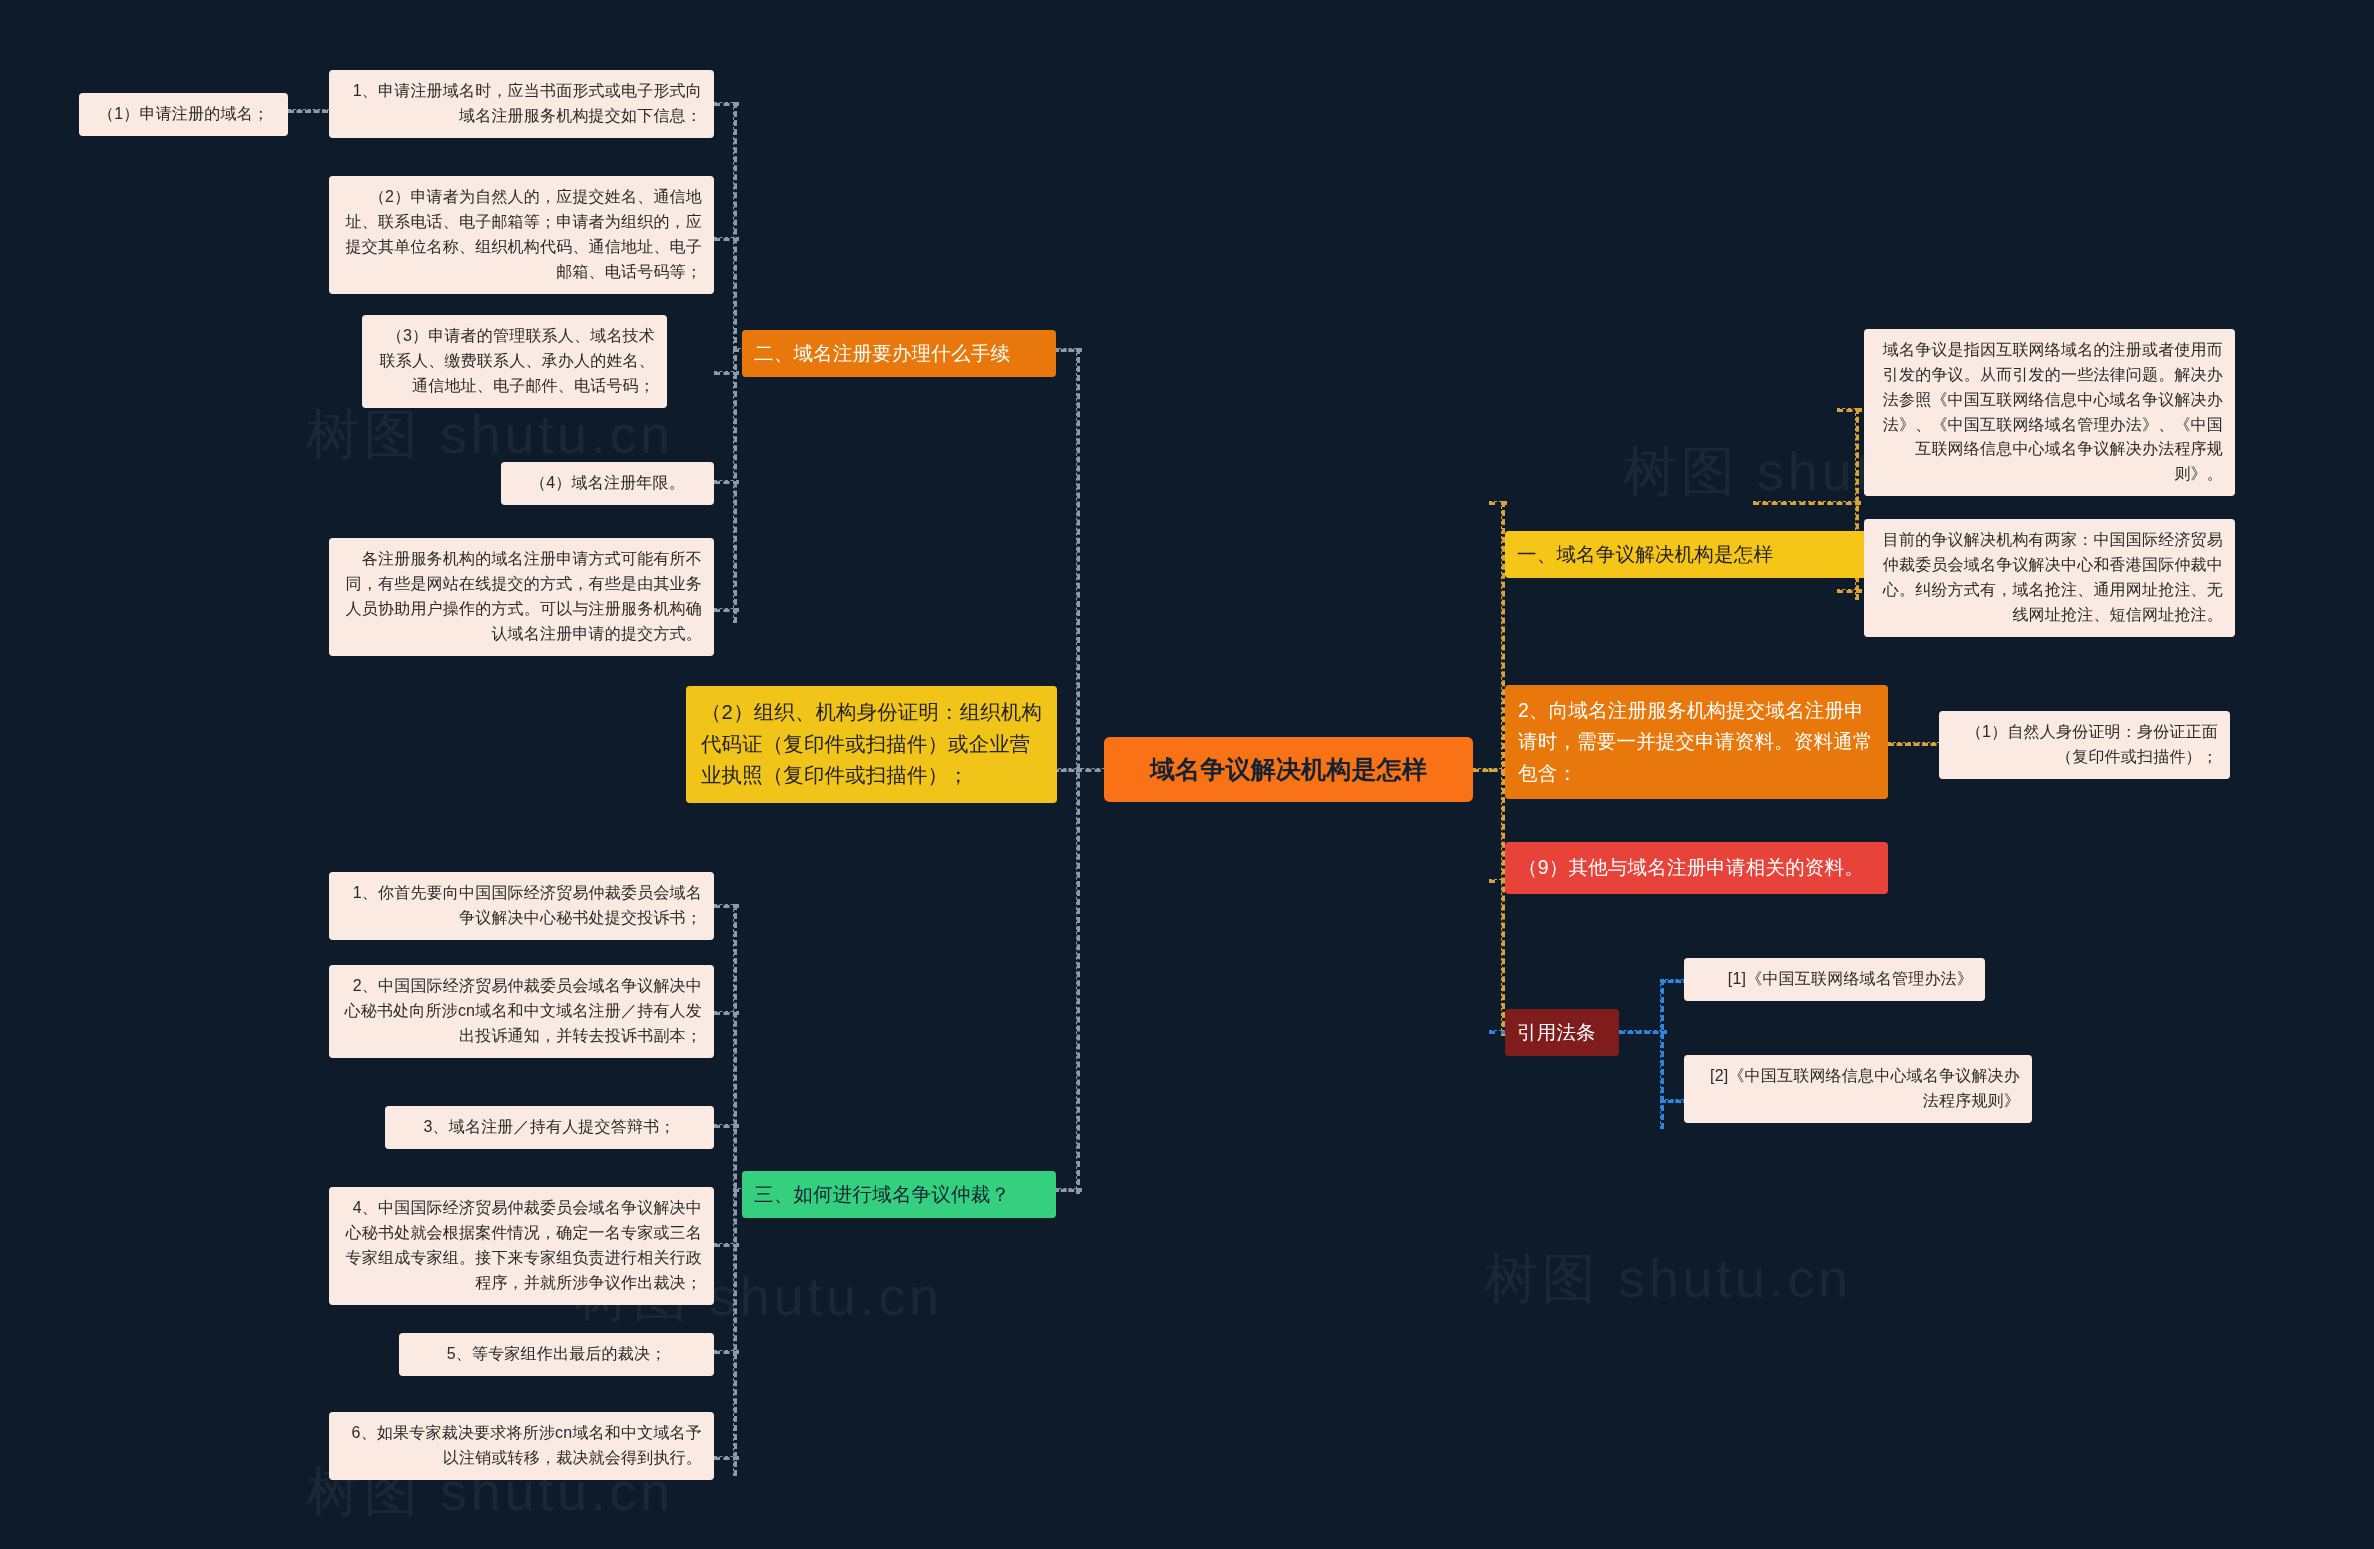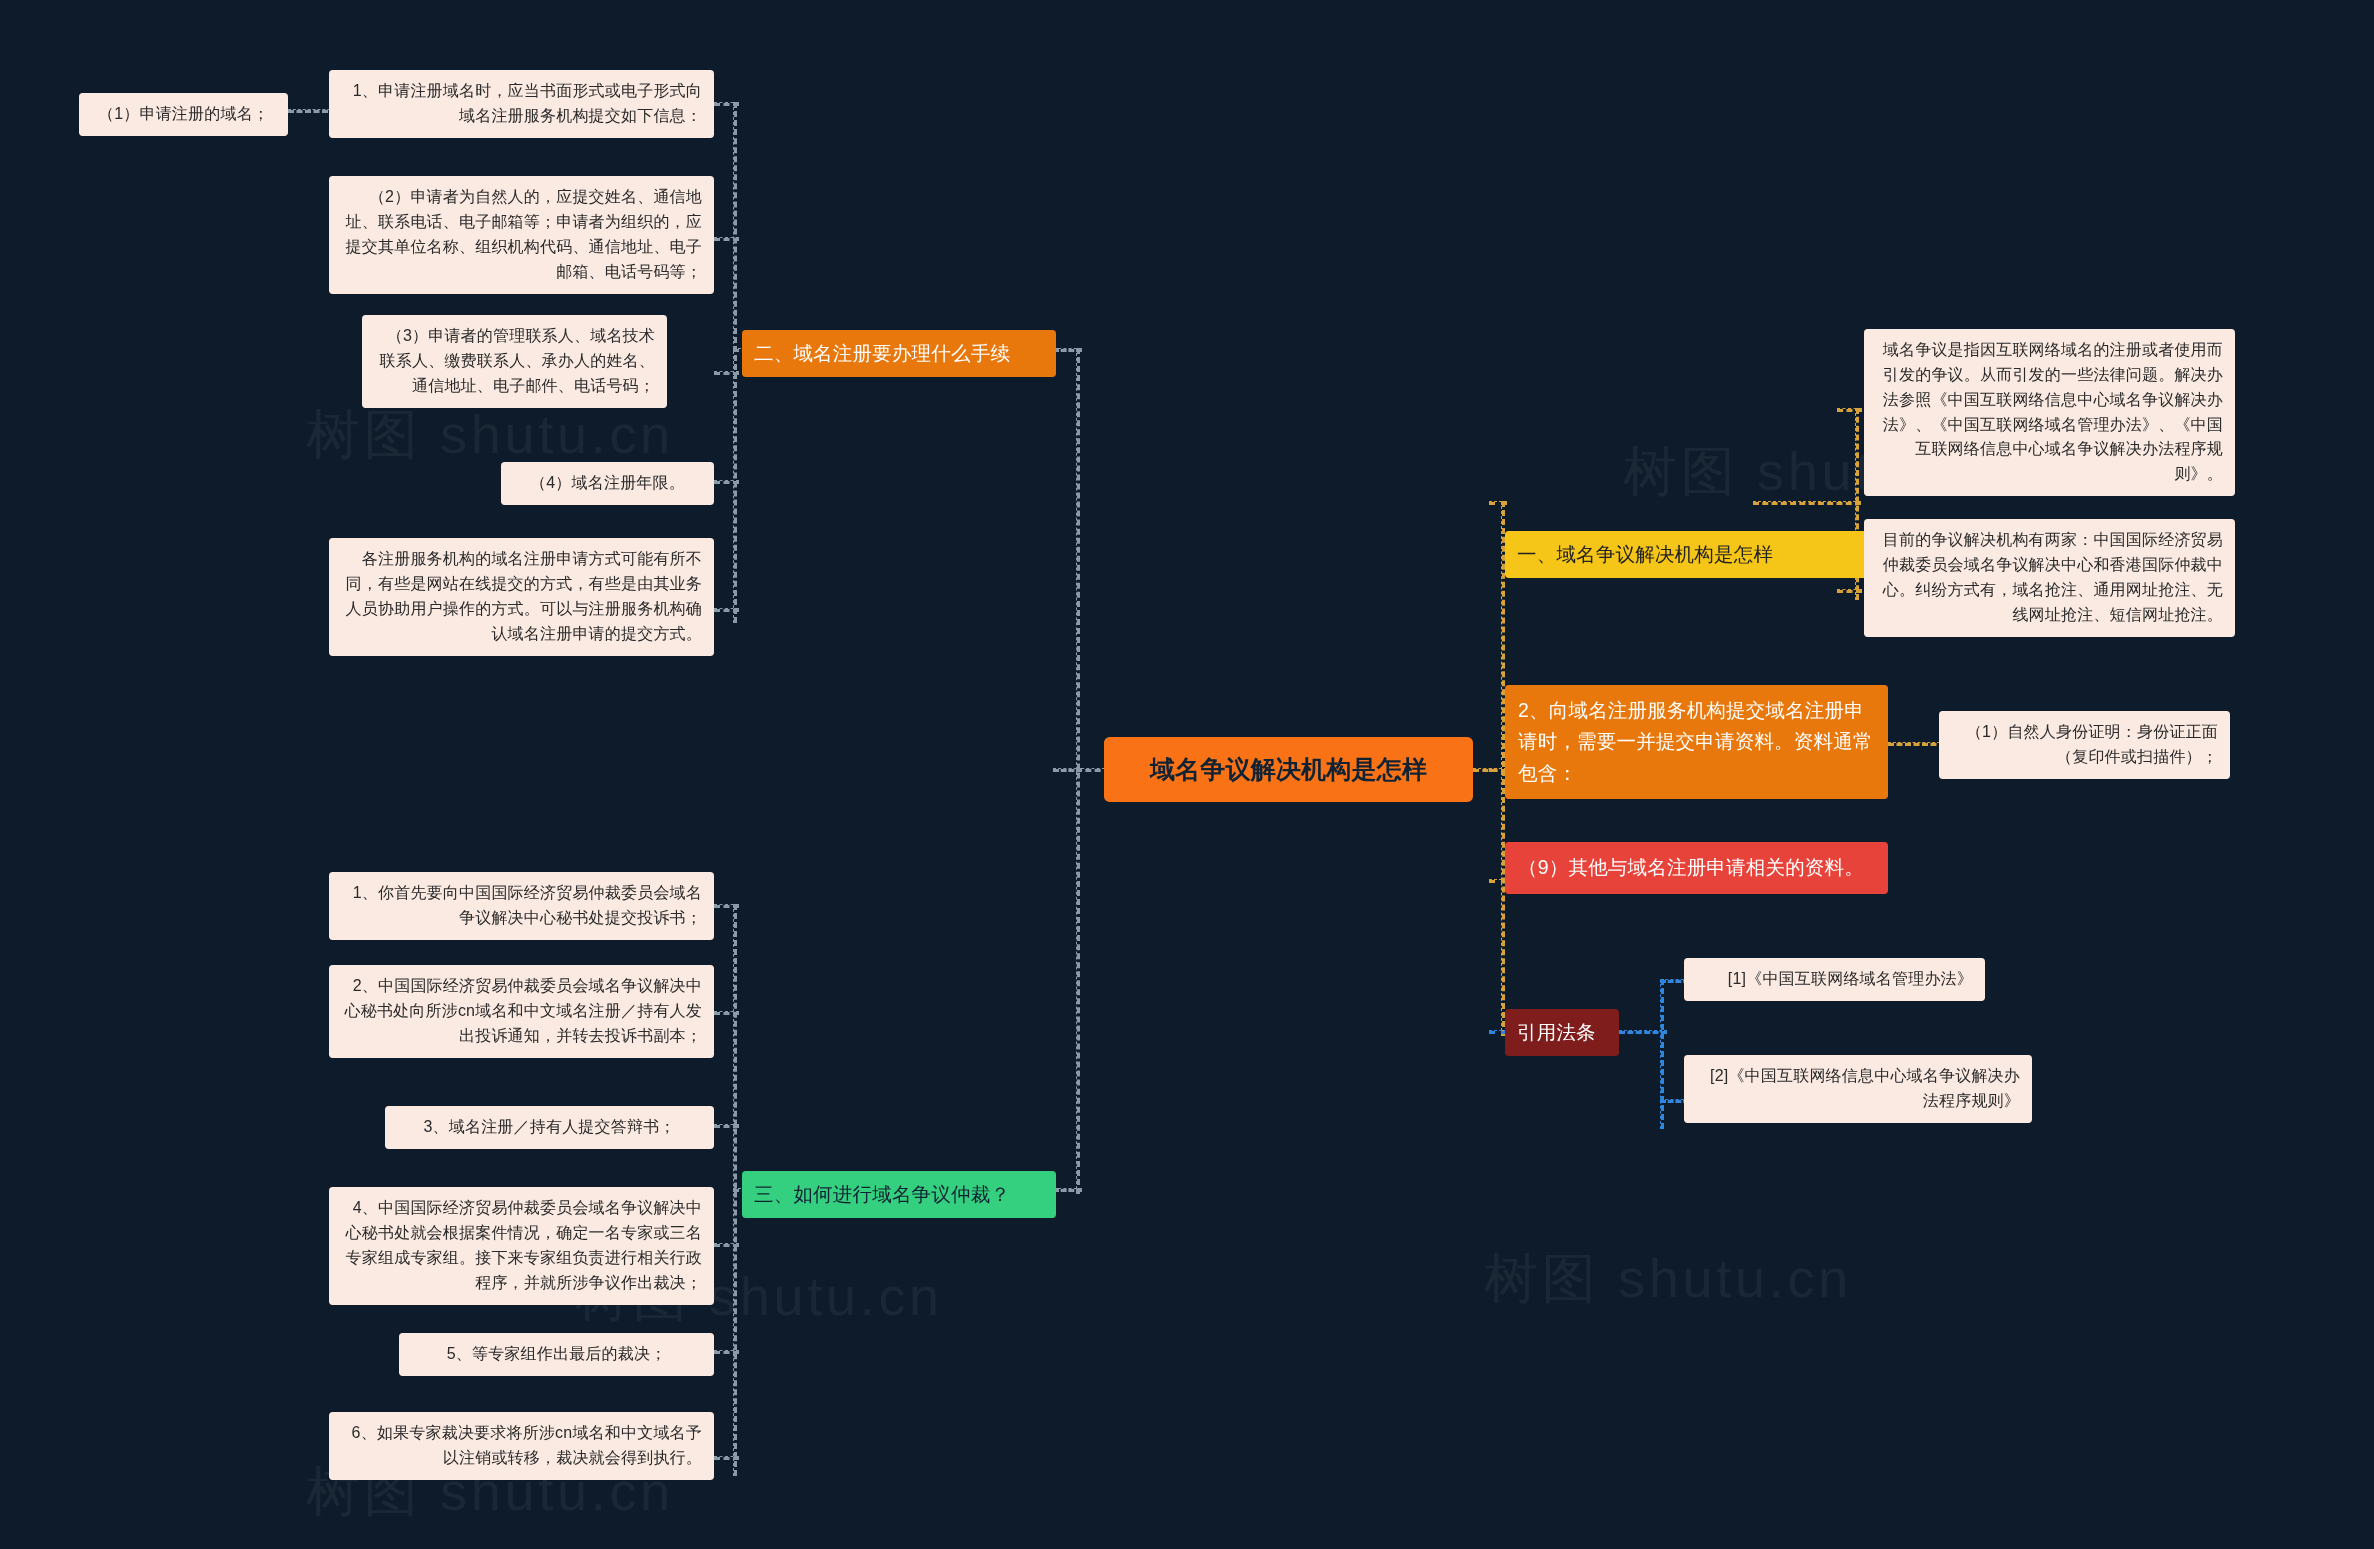--- a/index.html
+++ b/index.html
@@ -89,20 +89,21 @@
   <div class="node leaf" style="left:329px;top:70px;width:385px;">1、申请注册域名时，应当书面形式或电子形式向域名注册服务机构提交如下信息：</div>
 
   <div class="node leaf" style="left:329px;top:176px;width:385px;">（2）申请者为自然人的，应提交姓名、通信地址、联系电话、电子邮箱等；申请者为组织的，应提交其单位名称、组织机构代码、通信地址、电子邮箱、电话号码等；</div>
 
   <div class="node leaf" style="left:329px;top:315px;width:305px;margin-left:33px;">（3）申请者的管理联系人、域名技术联系人、缴费联系人、承办人的姓名、通信地址、电子邮件、电话号码；</div>
 
   <div class="node leaf center-txt" style="left:501px;top:462px;width:213px;">（4）域名注册年限。</div>
 
   <div class="node leaf" style="left:329px;top:538px;width:385px;">各注册服务机构的域名注册申请方式可能有所不同，有些是网站在线提交的方式，有些是由其业务人员协助用户操作的方式。可以与注册服务机构确认域名注册申请的提交方式。</div>
 
+  <div class="node gold" style="left:686px;top:686px;width:371px;font-size:20.4px;padding:11px 15px;line-height:1.55;">（2）组织、机构身份证明：组织机构代码证（复印件或扫描件）或企业营业执照（复印件或扫描件）；</div>
 
   <div class="node h1 green" style="left:742px;top:1171px;width:314px;">三、如何进行域名争议仲裁？</div>
 
   <div class="node leaf" style="left:329px;top:872px;width:385px;">1、你首先要向中国国际经济贸易仲裁委员会域名争议解决中心秘书处提交投诉书；</div>
 
   <div class="node leaf" style="left:329px;top:965px;width:385px;">2、中国国际经济贸易仲裁委员会域名争议解决中心秘书处向所涉cn域名和中文域名注册／持有人发出投诉通知，并转去投诉书副本；</div>
 
   <div class="node leaf center-txt" style="left:385px;top:1106px;width:329px;">3、域名注册／持有人提交答辩书；</div>
 
   <div class="node leaf" style="left:329px;top:1187px;width:385px;">4、中国国际经济贸易仲裁委员会域名争议解决中心秘书处就会根据案件情况，确定一名专家或三名专家组成专家组。接下来专家组负责进行相关行政程序，并就所涉争议作出裁决；</div>

